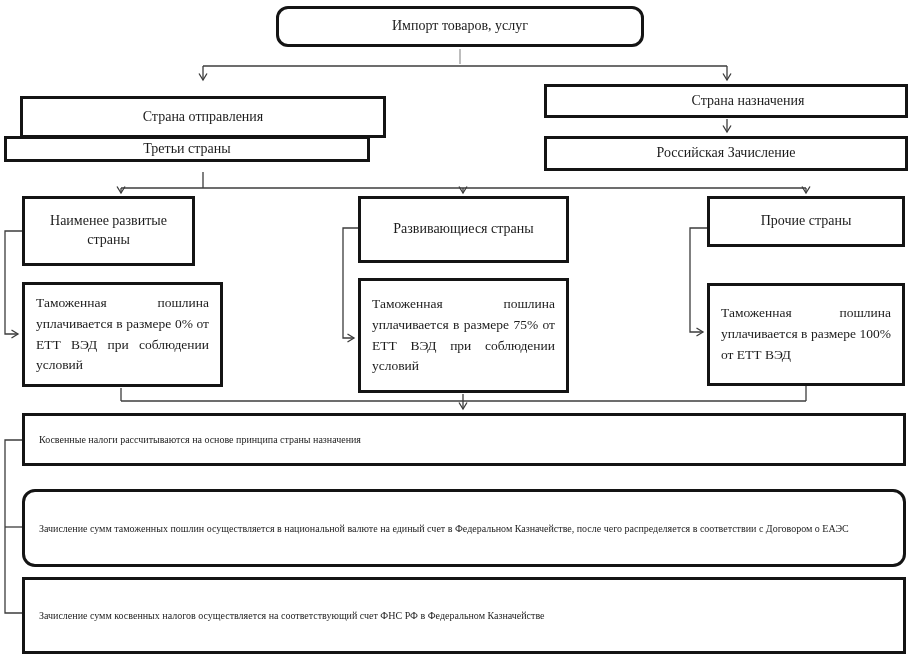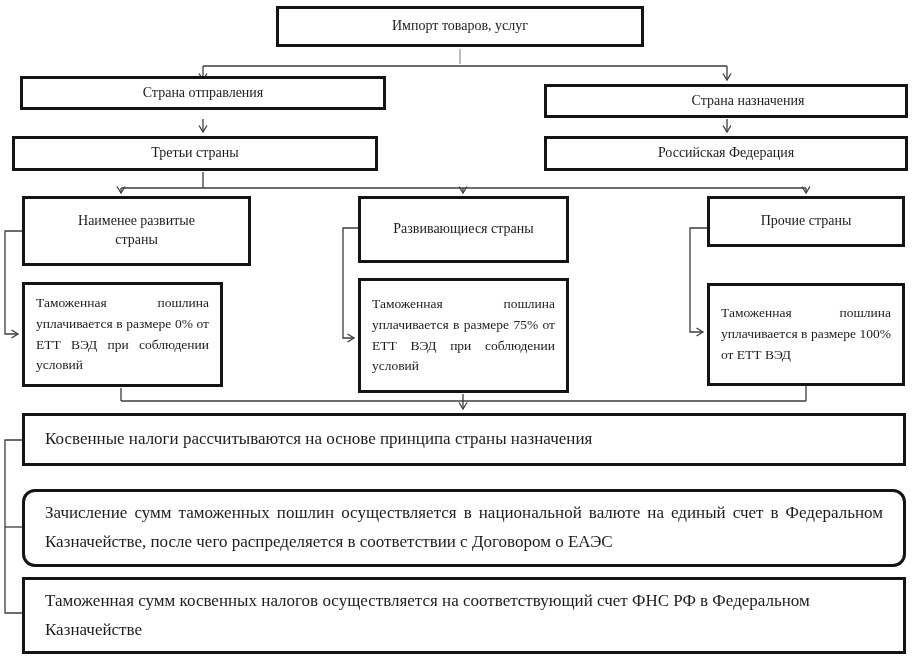--- a/index.html
+++ b/index.html
@@ -29,22 +29,22 @@
   .duty{
     justify-content:center;
     padding:8px 11px;
     font-size:13.5px;
     line-height:1.55;
     text-align:justify;
   }
   .duty .lbl{width:100%;text-align:justify;text-align-last:left;}
   .note{
     justify-content:flex-start;
-    padding:0 20px;
-    font-size:17px;
+    padding:0 14px;
+    font-size:10px;
     line-height:1.7;
     text-align:left;
   }
   .note .lbl{width:100%;}
   .note.justify .lbl{text-align:justify;text-align-last:left;}
 </style>
 </head>
 <body>
 
 <div class="canvas">
@@ -80,39 +80,39 @@
       <path d="M463,394 V401"></path>
       <path d="M806,380 V401"></path>
       <path d="M121,401 H806"></path>
       <path d="M463,401 V409" marker-end="url(#arr)"></path>
 
       <path d="M23,440 H5 V613 H23"></path>
       <path d="M5,527 H23"></path>
     </g>
   </svg>
 
-  <div class="box" style="left:276px;top:6px;width:368px;height:41px;">
+  <div class="box" style="left:276px;top:6px;width:368px;height:41px;border-radius:12px;">
     <span class="lbl">Импорт товаров, услуг</span>
   </div>
 
-  <div class="box" style="left:20px;top:76px;width:366px;height:34px;">
+  <div class="box" style="left:20px;top:96px;width:366px;height:42px;">
     <span class="lbl">Страна отправления</span>
   </div>
   <div class="box" style="left:544px;top:84px;width:364px;height:34px;padding-left:44px;">
     <span class="lbl">Страна назначения</span>
   </div>
 
-  <div class="box" style="left:12px;top:136px;width:366px;height:35px;">
+  <div class="box" style="left:4px;top:136px;width:366px;height:26px;">
     <span class="lbl">Третьи страны</span>
   </div>
   <div class="box" style="left:544px;top:136px;width:364px;height:35px;">
-    <span class="lbl">Российская Федерация</span>
+    <span class="lbl">Российская Зачисление</span>
   </div>
 
-  <div class="box narrow" style="left:22px;top:196px;width:229px;height:70px;">
+  <div class="box narrow" style="left:22px;top:196px;width:173px;height:70px;">
     <span class="lbl">Наименее развитые страны</span>
   </div>
   <div class="box" style="left:358px;top:196px;width:211px;height:67px;">
     <span class="lbl">Развивающиеся страны</span>
   </div>
   <div class="box" style="left:707px;top:196px;width:198px;height:51px;">
     <span class="lbl">Прочие страны</span>
   </div>
 
   <div class="box duty" style="left:22px;top:282px;width:201px;height:105px;">
@@ -125,16 +125,16 @@
     <span class="lbl">Таможенная пошлина уплачивается в размере 100% от ЕТТ ВЭД</span>
   </div>
 
   <div class="box note" style="left:22px;top:413px;width:884px;height:53px;">
     <span class="lbl">Косвенные налоги рассчитываются на основе принципа страны назначения</span>
   </div>
   <div class="box note justify" style="left:22px;top:489px;width:884px;height:78px;border-radius:13px;">
     <span class="lbl">Зачисление сумм таможенных пошлин осуществляется в национальной валюте на единый счет в Федеральном Казначействе, после чего распределяется в соответствии с Договором о ЕАЭС</span>
   </div>
   <div class="box note" style="left:22px;top:577px;width:884px;height:77px;">
-    <span class="lbl">Таможенная сумм косвенных налогов осуществляется на соответствующий счет ФНС РФ в Федеральном Казначействе</span>
+    <span class="lbl">Зачисление сумм косвенных налогов осуществляется на соответствующий счет ФНС РФ в Федеральном Казначействе</span>
   </div>
 
 </div>
 
 </body></html>

